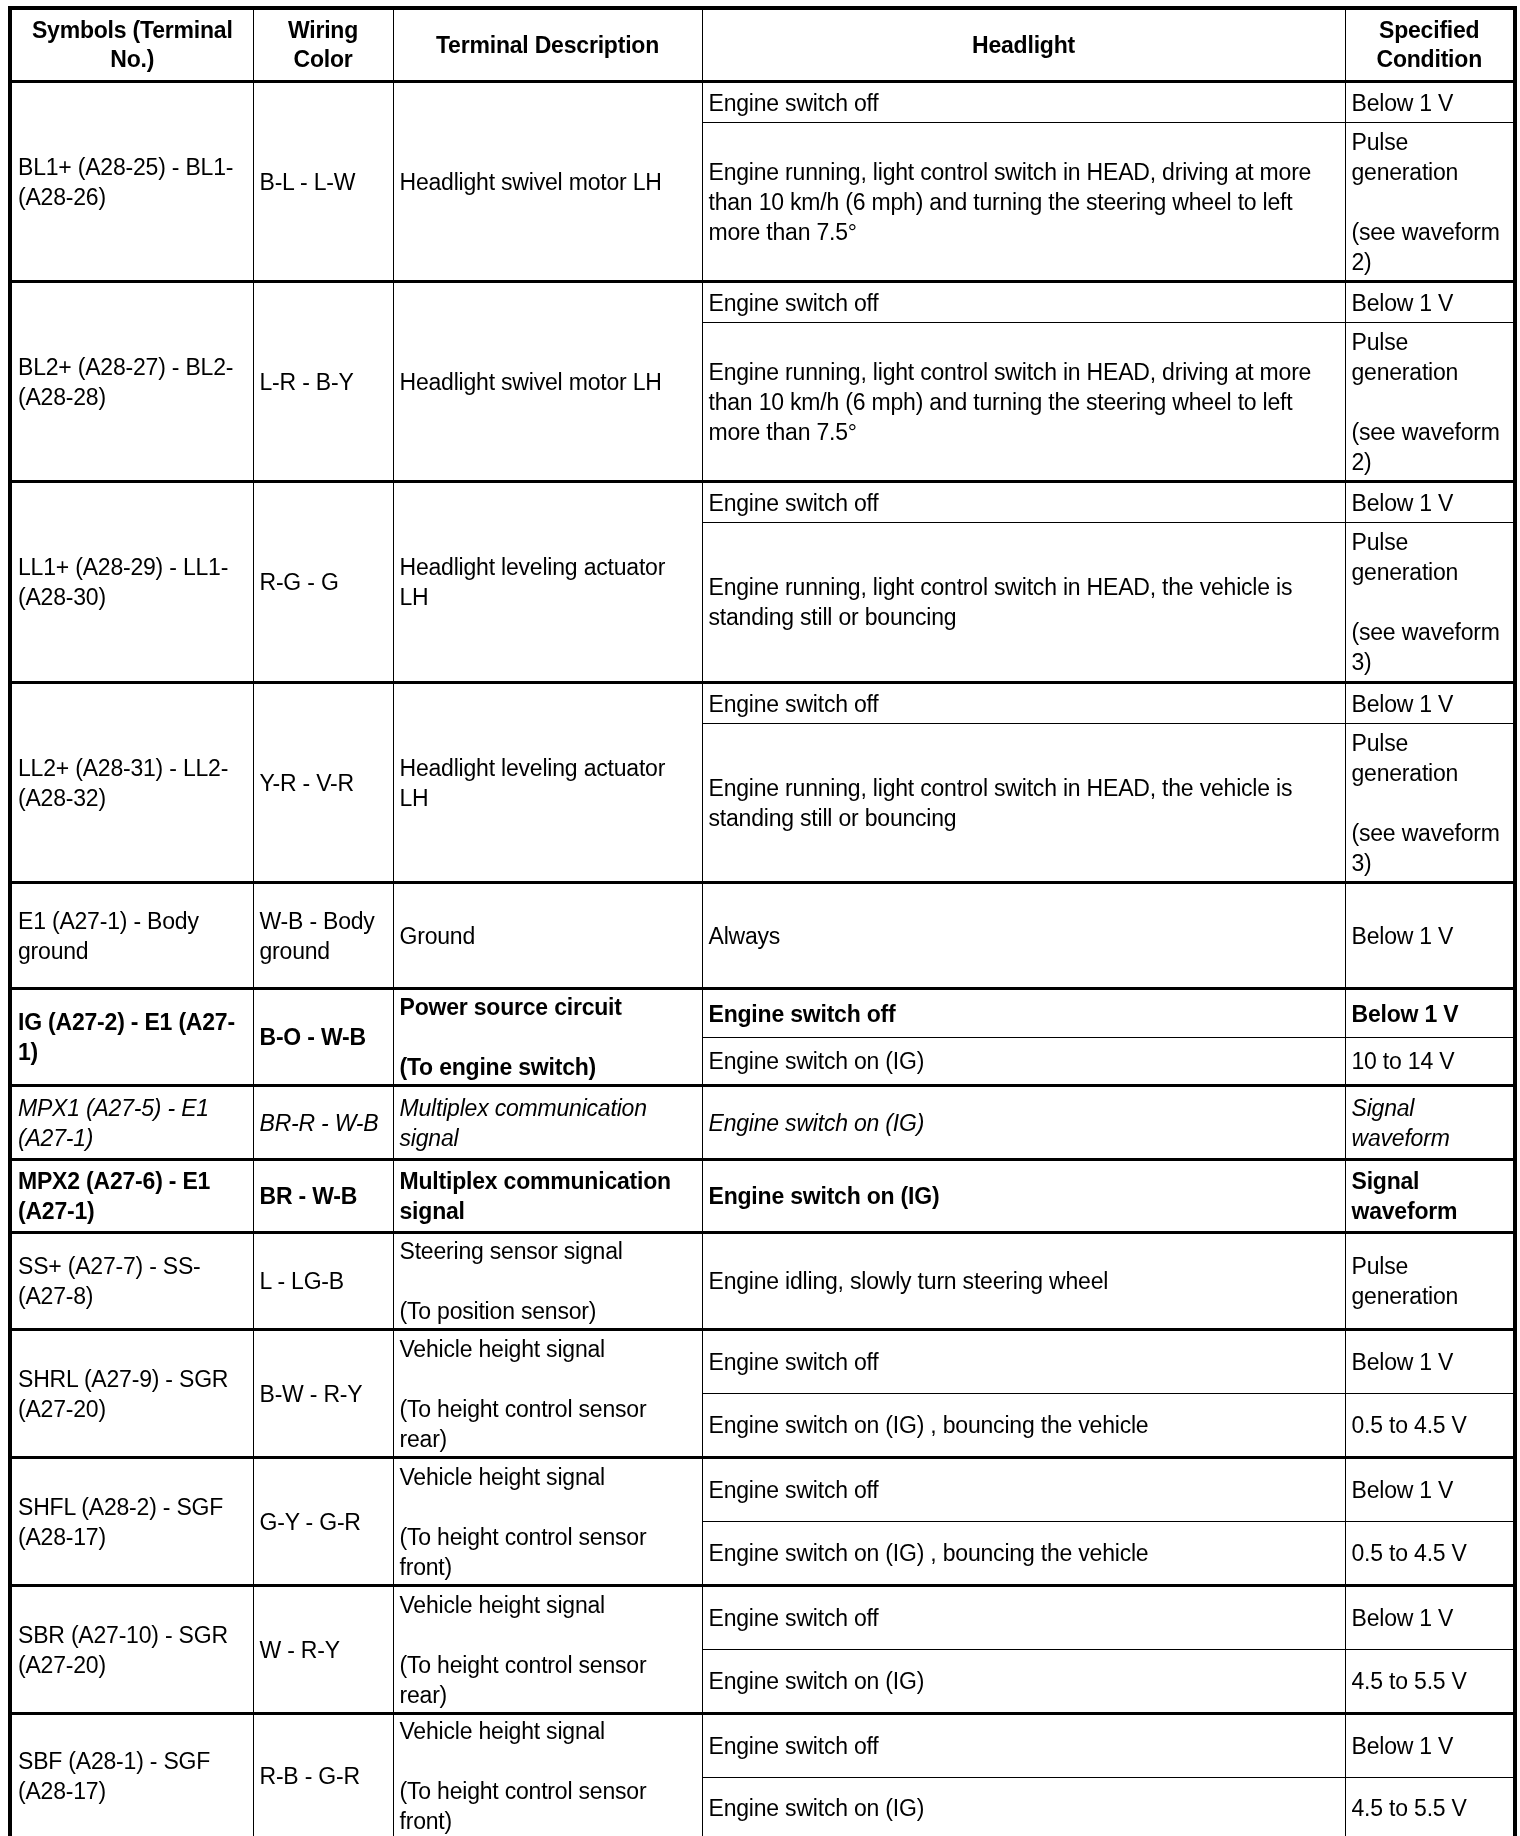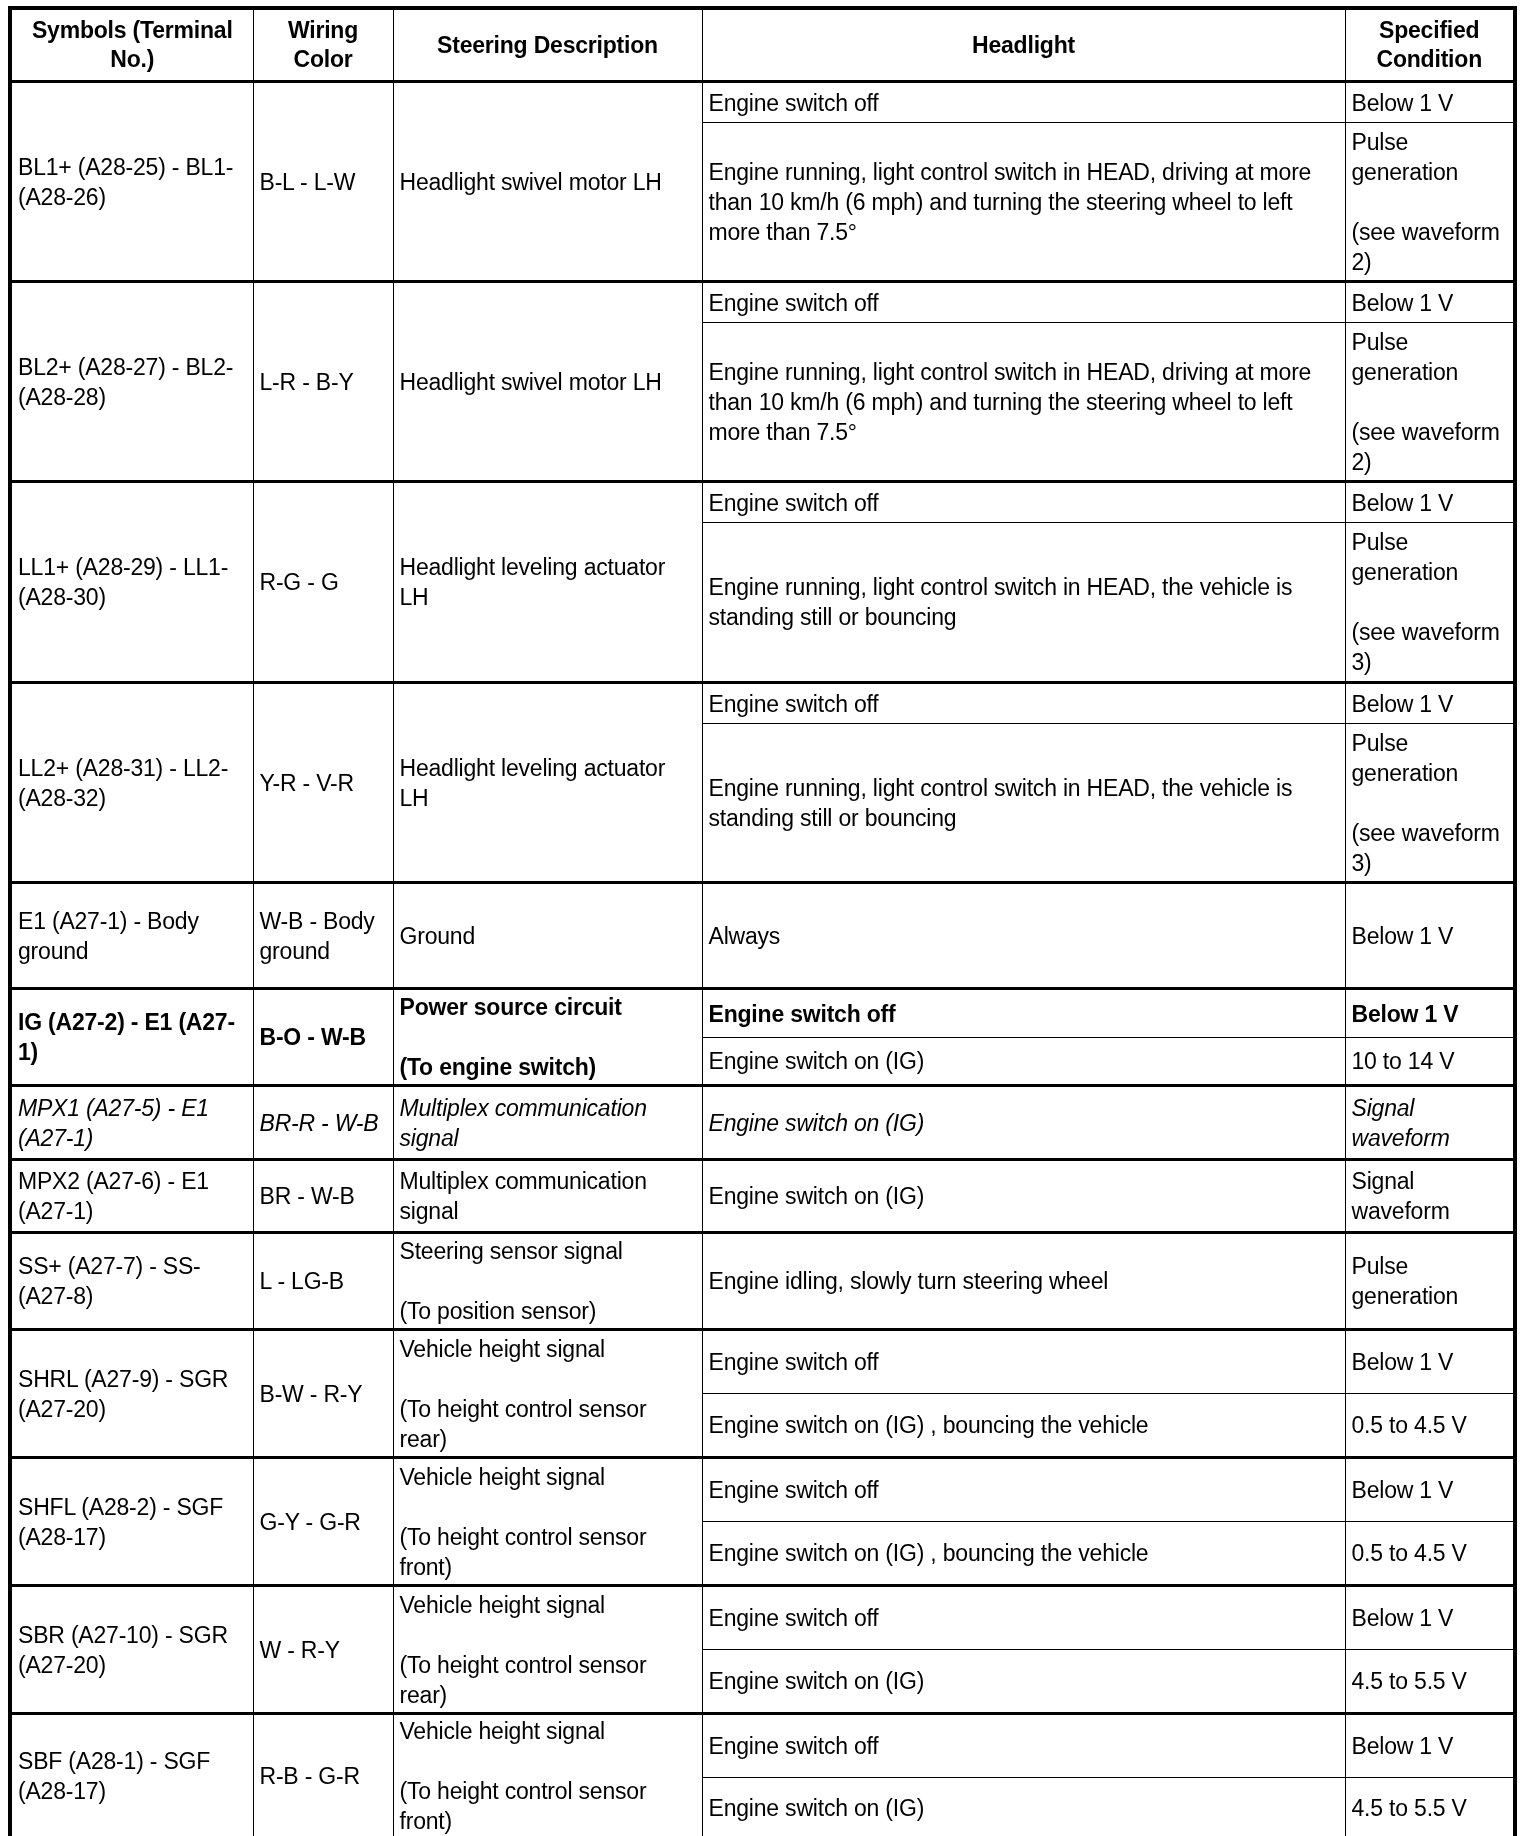--- a/index.html
+++ b/index.html
@@ -40,21 +40,21 @@
     <col class="c1">
       <col class="c2">
       <col class="c3">
       <col class="c4">
       <col class="c5">
   </colgroup>
   <thead>
     <tr>
       <th>Symbols (Terminal No.)</th>
       <th>Wiring Color</th>
-      <th>Steering Description</th>
+      <th>Terminal Description</th>
       <th>Headlight</th>
       <th>Specified Condition</th>
     </tr>
   </thead>
   <tbody id="tbody">
       <tr class="sec-start" style="height: 41px;">
         <td rowspan="2">BL1+ (A28-25) - BL1-(A28-26)</td>
         <td rowspan="2">B-L - L-W</td>
         <td rowspan="2" class="cellp">Headlight swivel motor LH</td>
         <td>Engine switch off</td>
@@ -125,21 +125,21 @@
         <td>Engine switch on (IG)</td>
         <td class="cellp">10 to 14 V</td>
       </tr>
       <tr class="sec-start" style="height: 74px; font-style: italic;">
         <td>MPX1 (A27-5) - E1 (A27-1)</td>
         <td>BR-R - W-B</td>
         <td class="cellp">Multiplex communication signal</td>
         <td>Engine switch on (IG)</td>
         <td class="cellp">Signal waveform</td>
       </tr>
-      <tr class="sec-start" style="height: 73px;">
+      <tr class="sec-start" style="height: 73px; font-weight: bold;">
         <td>MPX2 (A27-6) - E1 (A27-1)</td>
         <td>BR - W-B</td>
         <td class="cellp">Multiplex communication signal</td>
         <td>Engine switch on (IG)</td>
         <td class="cellp">Signal waveform</td>
       </tr>
       <tr class="sec-start" style="height: 97px;">
         <td>SS+ (A27-7) - SS-(A27-8)</td>
         <td>L - LG-B</td>
         <td class="cellp">Steering sensor signal

